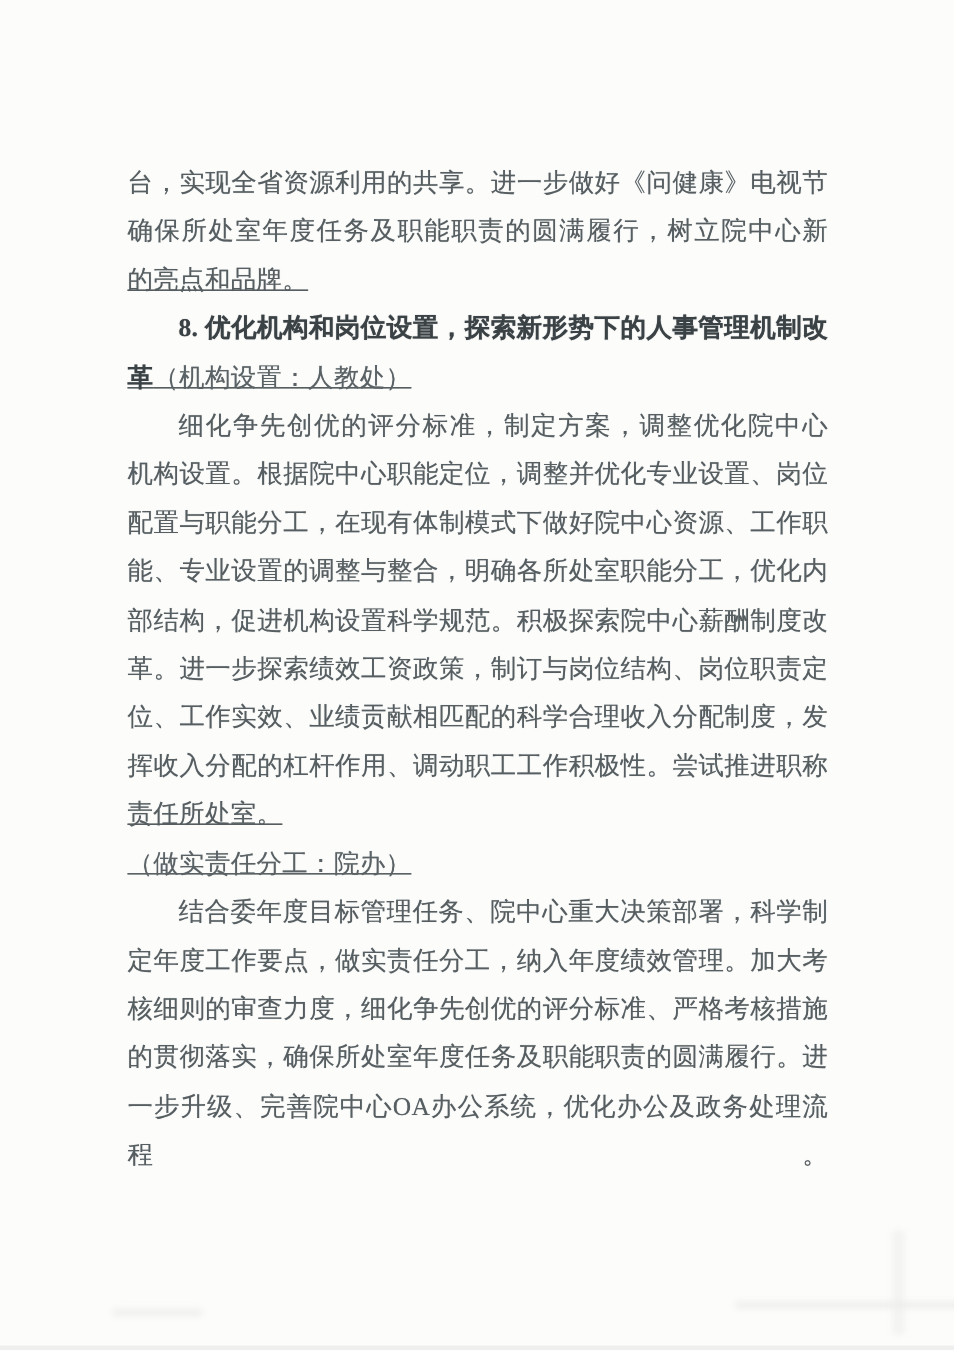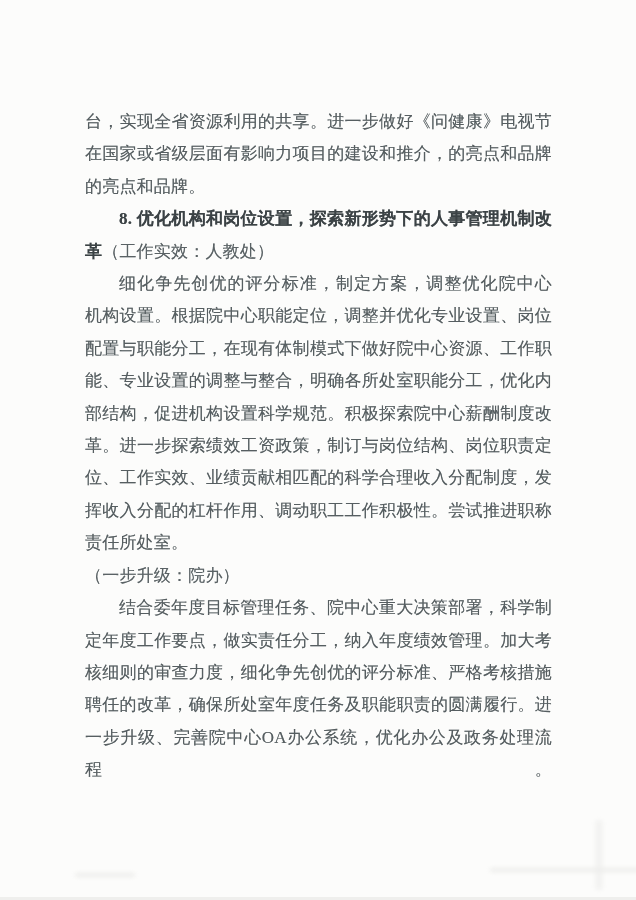--- a/index.html
+++ b/index.html
@@ -29,20 +29,21 @@
     letter-spacing: 0.2px;
     text-align: justify;
     text-shadow: 0 0 0.5px rgba(86, 94, 97, 0.55);
     white-space: normal;
   }
   .full {
     text-align-last: justify;
   }
   .short {
     text-align-last: left;
+    text-decoration: underline;
   }
   .indent {
     text-indent: 2em;
   }
   .heading {
     font-weight: 700;
     color: #3b4245;
     text-shadow: 0 0 0.6px rgba(59, 66, 69, 0.7);
   }
   .bold-seg {
@@ -70,44 +71,44 @@
     background: #efefed;
   }
 </style>
 </head>
 <body>
 
 <div class="page">
   <div class="content">
 
     <div class="line full">台，实现全省资源利用的共享。进一步做好《问健康》电视节</div>
-    <div class="line full">在国家或省级层面有影响力项目的建设和推介，的亮点和品牌</div>
+    <div class="line full">确保所处室年度任务及职能职责的圆满履行，树立院中心新</div>
     <div class="line short">的亮点和品牌。</div>
 
     <div class="line full indent heading">8. 优化机构和岗位设置，探索新形势下的人事管理机制改</div>
 
-    <div class="line short"><span class="bold-seg">革</span><span class="kai-seg">（工作实效：人教处）</span></div>
+    <div class="line short"><span class="bold-seg">革</span><span class="kai-seg">（机构设置：人教处）</span></div>
 
     <div class="line full indent">细化争先创优的评分标准，制定方案，调整优化院中心</div>
     <div class="line full">机构设置。根据院中心职能定位，调整并优化专业设置、岗位</div>
     <div class="line full">配置与职能分工，在现有体制模式下做好院中心资源、工作职</div>
     <div class="line full">能、专业设置的调整与整合，明确各所处室职能分工，优化内</div>
     <div class="line full">部结构，促进机构设置科学规范。积极探索院中心薪酬制度改</div>
     <div class="line full">革。进一步探索绩效工资政策，制订与岗位结构、岗位职责定</div>
     <div class="line full">位、工作实效、业绩贡献相匹配的科学合理收入分配制度，发</div>
     <div class="line full">挥收入分配的杠杆作用、调动职工工作积极性。尝试推进职称</div>
     <div class="line short">责任所处室。</div>
 
 
-    <div class="line short kai-seg">（一步升级：院办）</div>
+    <div class="line short kai-seg">（做实责任分工：院办）</div>
 
     <div class="line full indent">结合委年度目标管理任务、院中心重大决策部署，科学制</div>
     <div class="line full">定年度工作要点，做实责任分工，纳入年度绩效管理。加大考</div>
     <div class="line full">核细则的审查力度，细化争先创优的评分标准、严格考核措施</div>
-    <div class="line full">聘任的改革，确保所处室年度任务及职能职责的圆满履行。进</div>
+    <div class="line full">的贯彻落实，确保所处室年度任务及职能职责的圆满履行。进</div>
     <div class="line full">一步升级、完善院中心OA办公系统，优化办公及政务处理流程。</div>
 
   </div>
 
   <div class="artifact a1"></div>
   <div class="artifact a2"></div>
   <div class="artifact a3"></div>
   <div class="bottom-edge"></div>
 </div>
 

